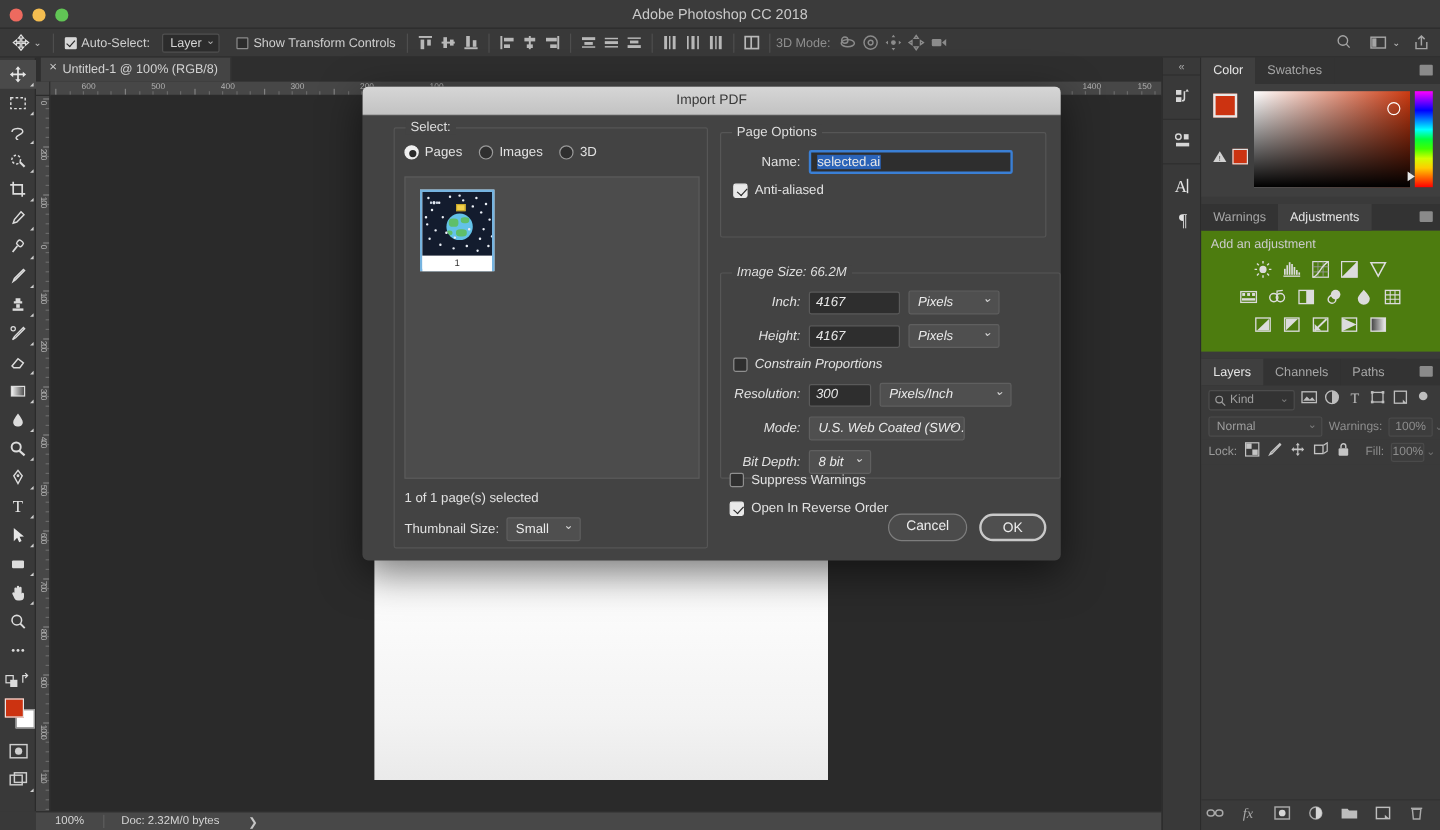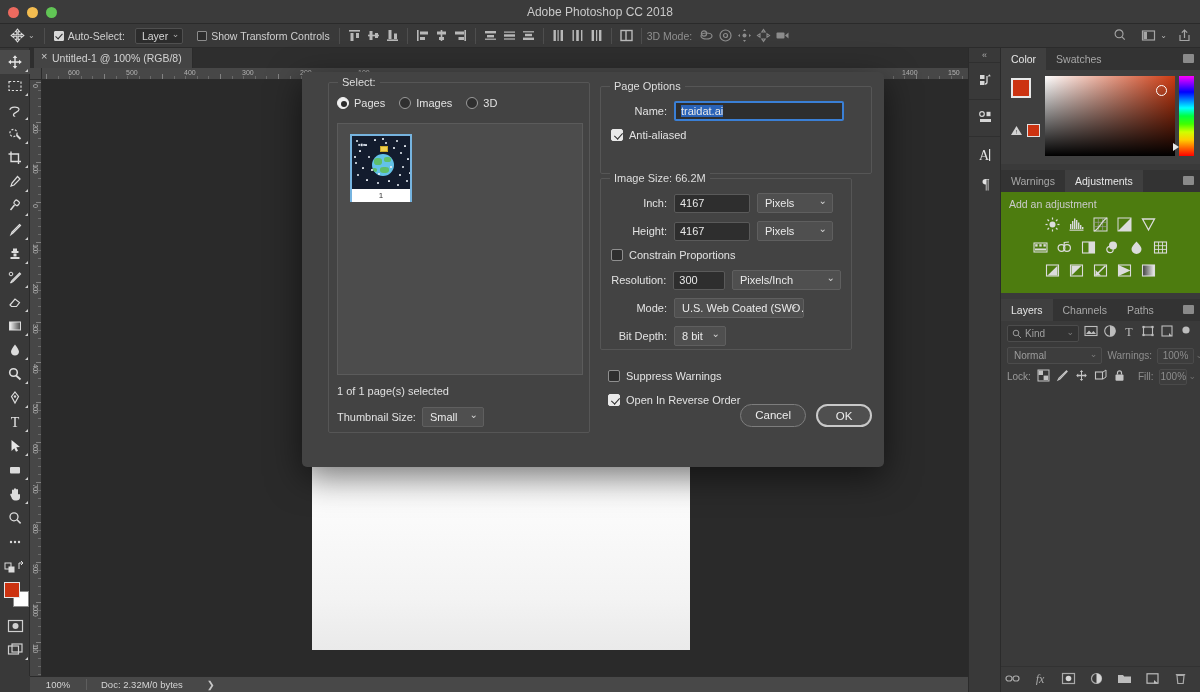--- a/index.html
+++ b/index.html
@@ -270,21 +270,21 @@
     border-radius: 50%; background: #63c2e8; overflow: hidden; }
   .land { position: absolute; background: #5fbf6a; border-radius: 40%; }
   .satellite { position: absolute; left: 6px; top: 6px; width: 8px; height: 6px; }
   .flag { position: absolute; left: 28px; top: 10px; width: 8px; height: 6px; background: #f2d04b; border:1px solid #c9a92a;}
   .sel-count { position: absolute; left: 8px; top: 302px; font-size: 11px; color: #e0e0e0; }
   .thumbsize-row { position: absolute; left: 8px; top: 324px; display: flex; align-items: center; gap: 6px; }
   .lbl { font-size: 11px; color: #e2e2e2; }
 
   .rightcol { width: 272px; position: relative; }
   .grp-pageopts { position: absolute; left: 0; top: 4px; width: 272px; height: 88px; }
-  .grp-imgsize { position: absolute; left: 0; top: 96px; width: 252px; height: 172px; }
+  .grp-imgsize { position: absolute; left: 0; top: 121px; width: 284px; height: 172px; font-style: italic; }
   .frow { display: flex; align-items: center; gap: 7px; margin: 0 0 8px 0; }
   .frow .flabel { width: 66px; text-align: right; font-size: 11px; color: #e2e2e2; }
 
   .tinput {
     background: #2e2e2e; border: 1px solid #5a5a5a; border-radius: 2px;
     height: 19px; line-height: 17px; font-size: 11px; color: #e8e8e8; padding: 0 5px;
   }
   .tinput.focused { border: 2px solid #3a7fd5; height: 20px; line-height: 16px; }
   .sel {
     background: #4f4f4f; border: 1px solid #5f5f5f; border-radius: 2px;
@@ -1114,20 +1114,21 @@
           </svg></span>
       <span><svg width="15" height="13" viewBox="0 0 15 13">
             <path d="M4 3.5 H11 L10.2 11.5 H4.8 Z" fill="none" stroke="#a9a9a9" stroke-width="1.2"></path>
             <rect x="2.8" y="2" width="9.4" height="1.2" fill="#a9a9a9"></rect>
           </svg></span>
     </div>
   </div>
 
   <div class="overlay">
   <div class="dialog">
+    <div class="dlg-title">Import PDF</div>
     <div class="dlg-body">
 
       <div class="leftcol">
         <div class="group grp-select">
           <span class="legend">Select:</span>
 
           <div class="radios">
             <label class="radio">
               <span class="rdot on"></span>
               <span>Pages</span>
@@ -1200,21 +1201,21 @@
         </div>
       </div>
 
       <div class="rightcol">
 
         <div class="group grp-pageopts">
           <span class="legend">Page Options</span>
           <div style="padding:14px 10px 0 0;">
             <div class="frow">
               <span class="flabel">Name:</span>
-              <span class="tinput focused" style="width:170px"><span class="sel-highlight">traidat.ai</span></span>
+              <span class="tinput focused" style="width:170px"><span class="sel-highlight">selected.ai</span></span>
             </div>
             <div class="cbrow" style="margin-left:10px">
               <span class="cbox on"></span>
               <span class="lbl">Anti-aliased</span>
             </div>
           </div>
         </div>
 
         <div class="group grp-imgsize">
           <span class="legend">Image Size: 66.2M</span>

